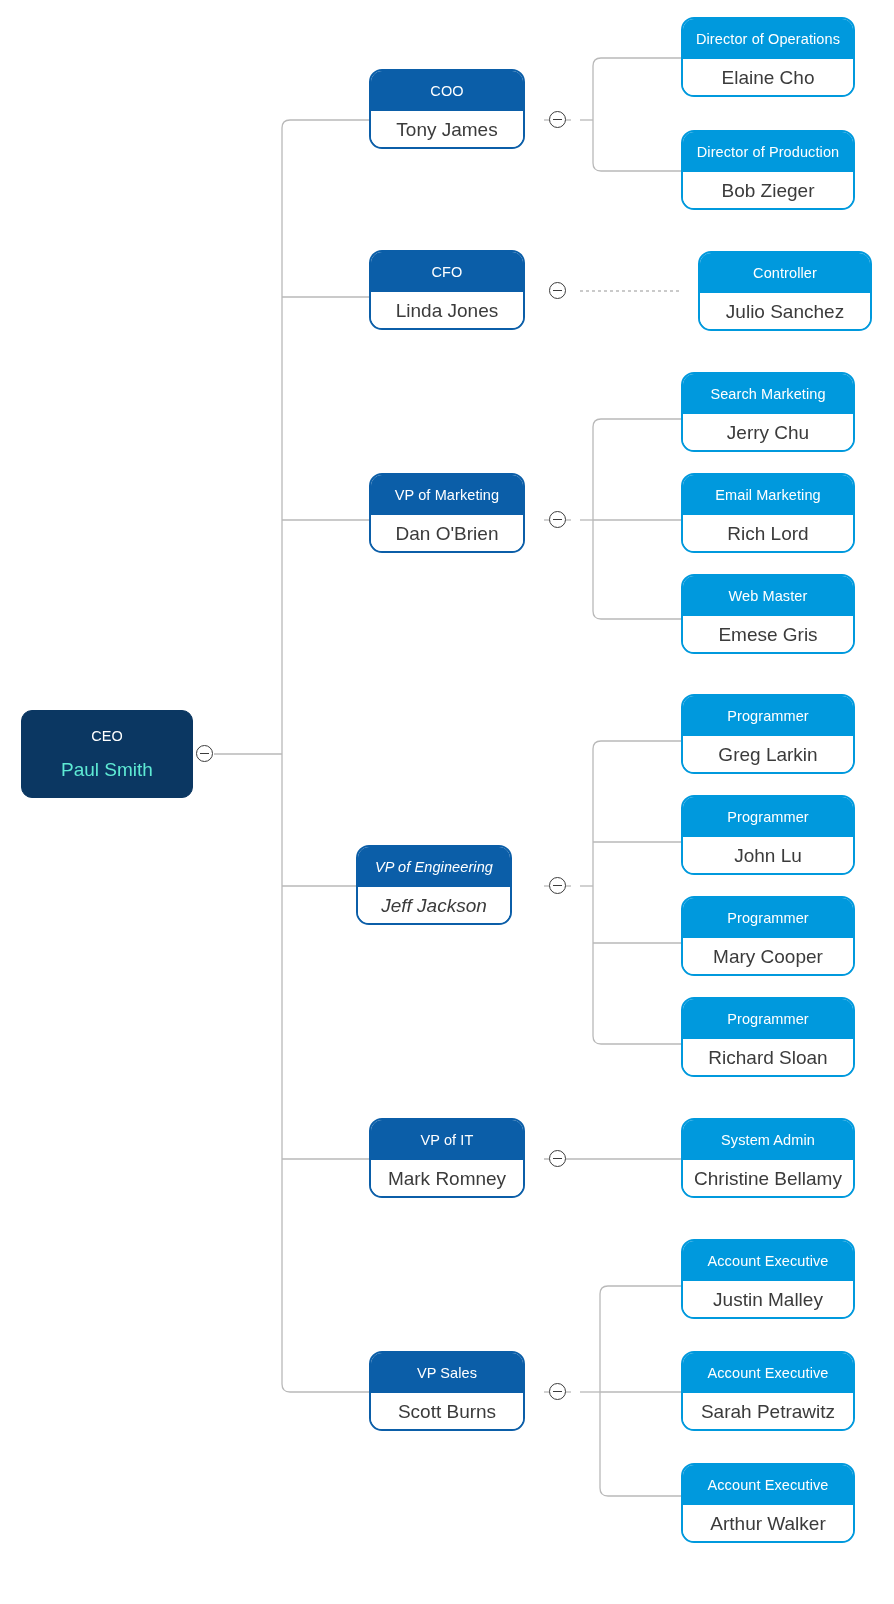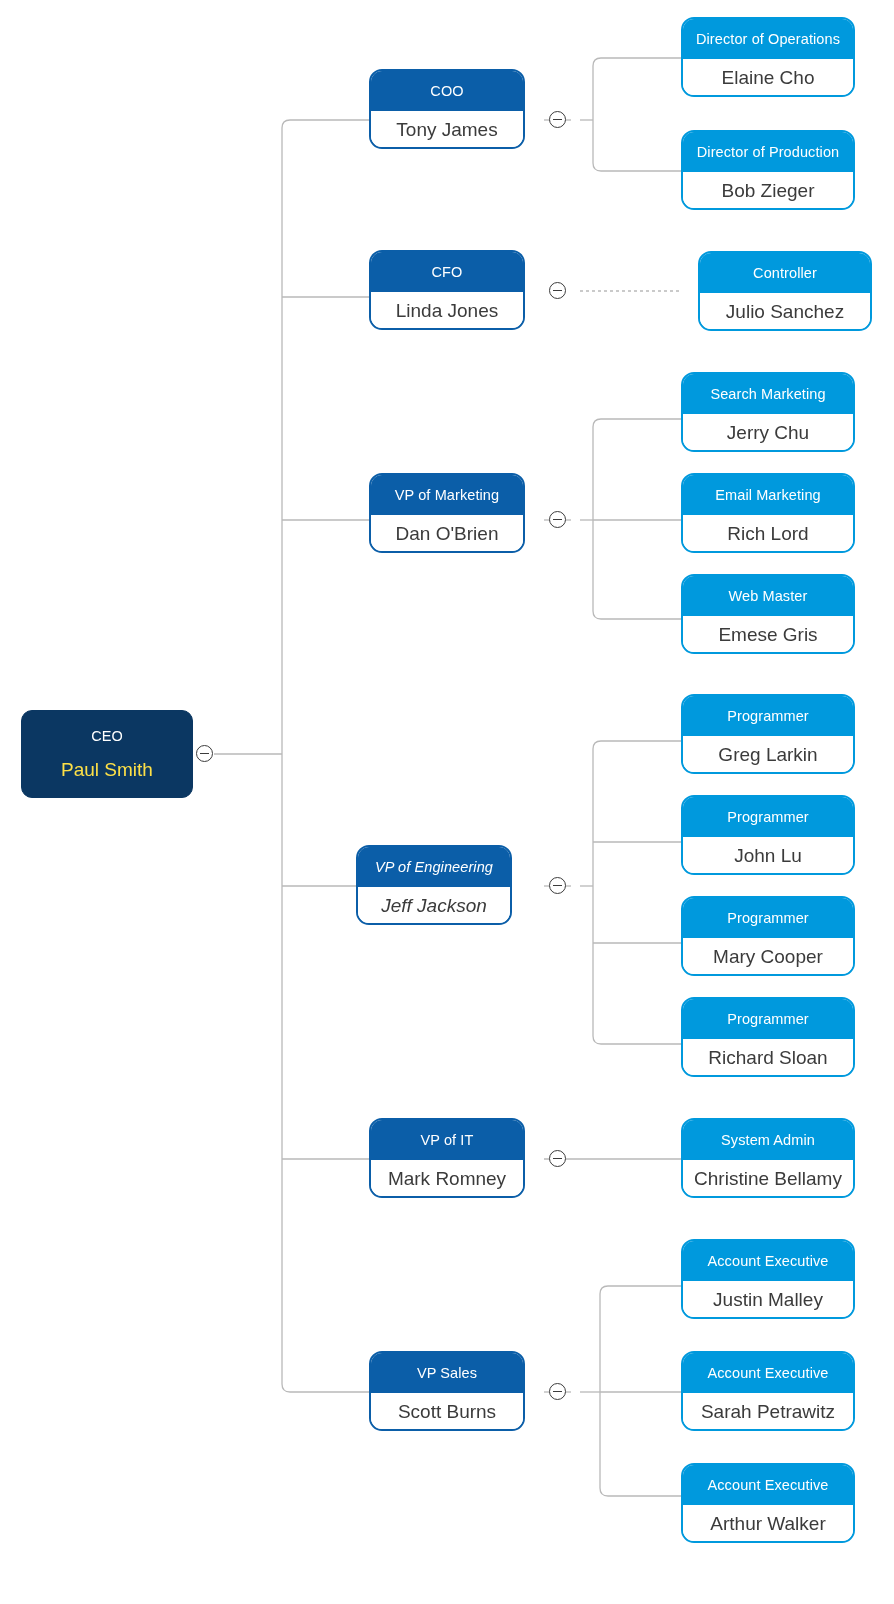--- a/index.html
+++ b/index.html
@@ -75,21 +75,21 @@
     justify-content: center;
   }
   .node.level-root .node-title {
     height: auto;
     background: transparent;
     margin-bottom: 16px;
   }
   .node.level-root .node-name {
     height: auto;
     background: transparent;
-    color: #fde047;
+    color: #5eead4;
   }
 
   
   .node.level-2 {
     width: 156px;
     height: 80px;
     border: 2px solid #0b5ea8;
   }
   .node.level-2 .node-title {
     height: 40px;

